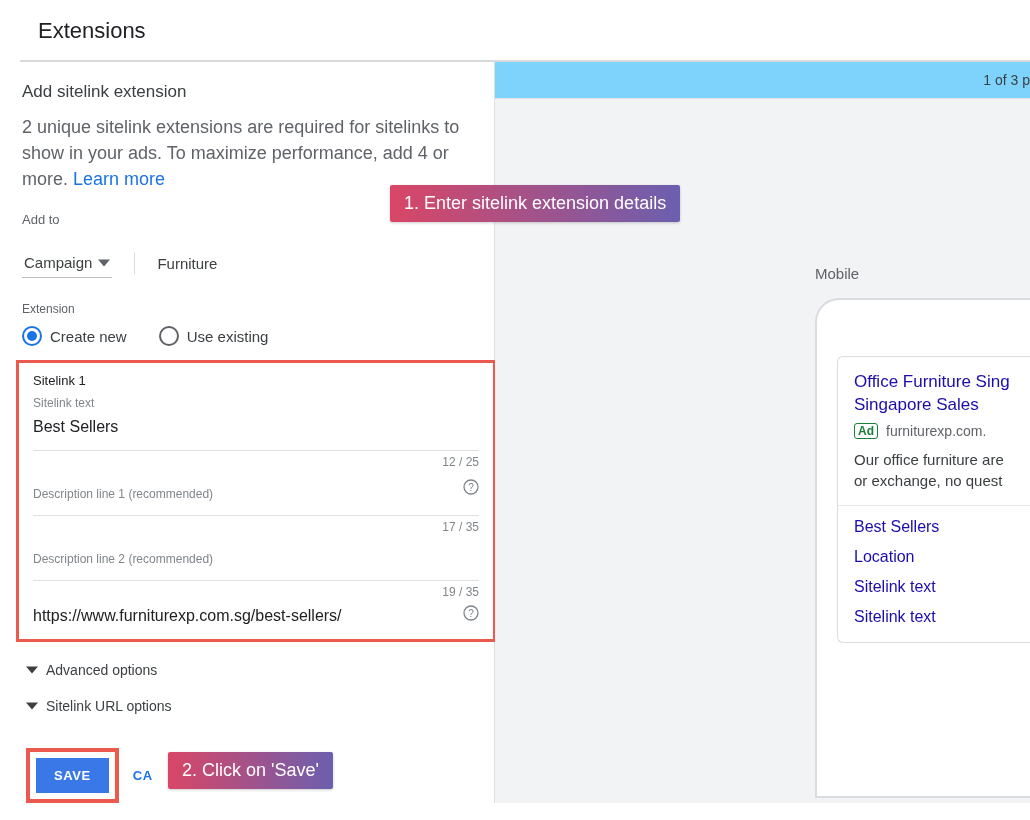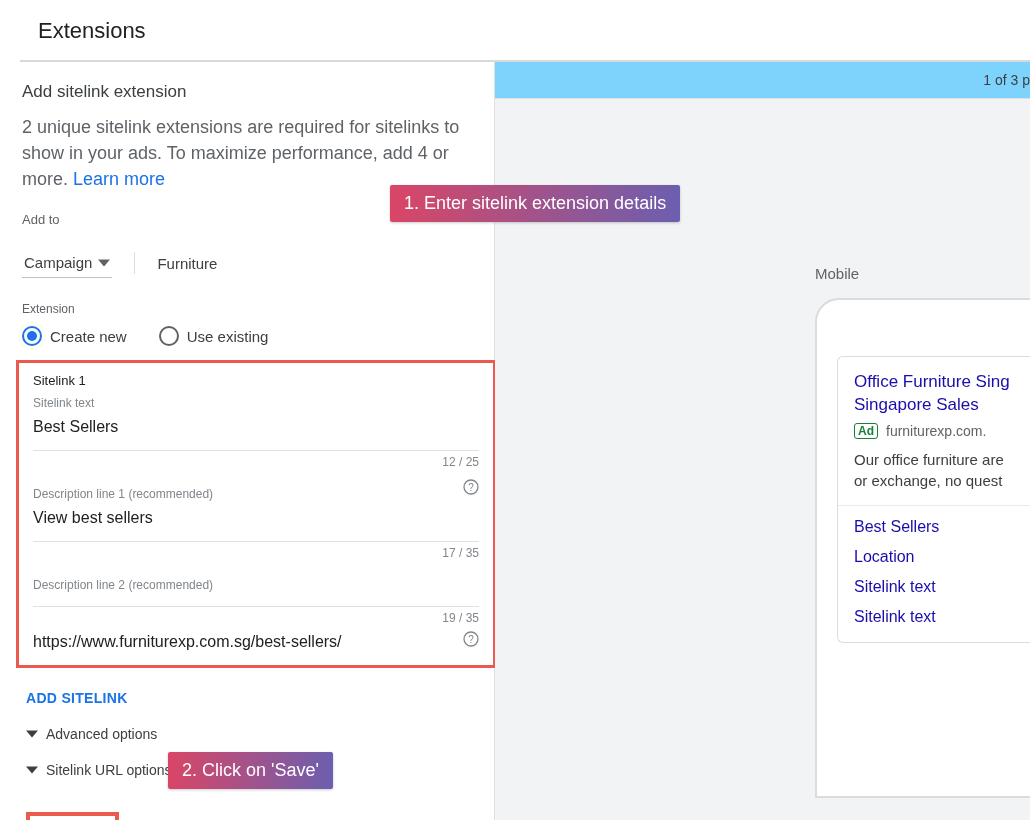--- a/index.html
+++ b/index.html
@@ -96,41 +96,39 @@
 
       <div class="s-line">
         <span class="counter">12 / 25</span>
         <div class="s-sub" style="margin-top:18px;">Description line 1 (recommended)</div>
         <span class="help">
           <svg viewBox="0 0 16 16">
               <circle cx="8" cy="8" r="7" fill="none" stroke="#80868b" stroke-width="1.3"></circle>
               <text x="8" y="12" text-anchor="middle" font-size="10" fill="#80868b">?</text>
             </svg>
         </span>
-        <div class="s-val">View best sellers</div>
       </div>
 
       <div class="s-line">
         <span class="counter">17 / 35</span>
         <div class="s-sub" style="margin-top:18px;">Description line 2 (recommended)</div>
       </div>
 
       <div class="s-line">
         <span class="counter">19 / 35</span>
         <span class="help" style="top:24px;">
           <svg viewBox="0 0 16 16">
               <circle cx="8" cy="8" r="7" fill="none" stroke="#80868b" stroke-width="1.3"></circle>
               <text x="8" y="12" text-anchor="middle" font-size="10" fill="#80868b">?</text>
             </svg>
         </span>
         <div class="s-val">https://www.furniturexp.com.sg/best-sellers/</div>
       </div>
     </div>
 
-    <div class="add-link">ADD SITELINK</div>
 
     <div class="expander">
       <svg viewBox="0 0 10 6">
           <path d="M0 0l5 6 5-6z" fill="#3c4043"></path>
         </svg>
       <span>Advanced options</span>
     </div>
     <div class="expander">
       <svg viewBox="0 0 10 6">
           <path d="M0 0l5 6 5-6z" fill="#3c4043"></path>

